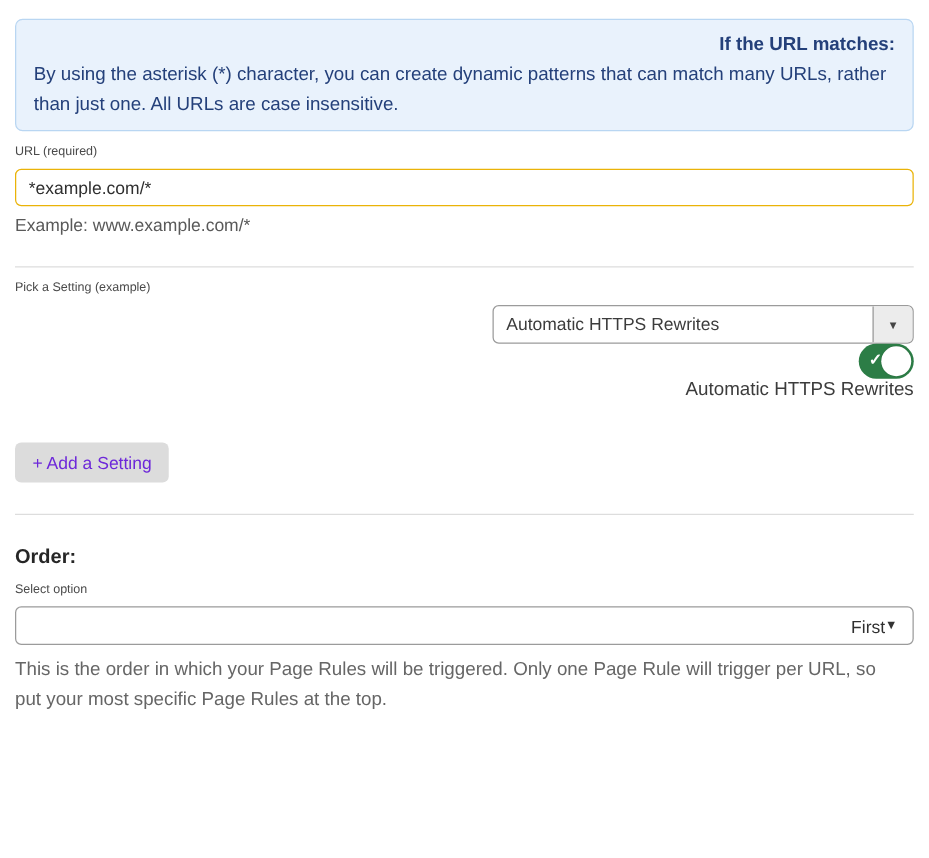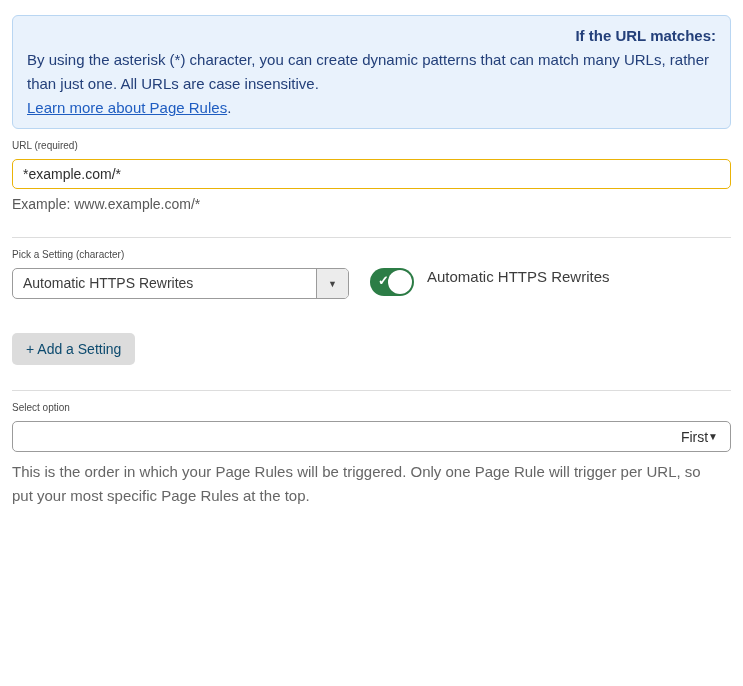--- a/index.html
+++ b/index.html
@@ -73,22 +73,23 @@
 
   .section-heading {
     font-size: 16px;
     font-weight: 700;
     color: #262626;
     margin-top: 25px;
   }
 
   .setting-row {
     display: flex;
-    align-items: flex-start;
+    align-items: flex-end;
     margin-top: 8px;
+    flex-direction: column;
   }
 
   .composite-select {
     display: flex;
     width: 337px;
     height: 31px;
     border: 1px solid #9b9b9b;
     border-radius: 5px;
     overflow: hidden;
     background: #ffffff;
@@ -149,21 +150,21 @@
   }
 
   .add-setting-btn {
     display: inline-block;
     margin-top: 34px;
     background: #dcdcdc;
     border: none;
     border-radius: 5px;
     padding: 8px 14px;
     font-size: 14px;
-    color: #0c4a6e;
+    color: #6d28d9;
     font-family: "Liberation Sans", sans-serif;
     cursor: pointer;
   }
 
   .order-select {
     margin-top: 8px;
     height: 31px;
     border: 1px solid #9b9b9b;
     border-radius: 5px;
     background: #ffffff;
@@ -190,50 +191,50 @@
 </style>
 </head>
 <body>
 
 <div class="container">
 
 
   <div class="info-box">
     <div class="info-heading">If the URL matches:</div>
     <div>By using the asterisk (*) character, you can create dynamic patterns that can match many URLs, rather than just one. All URLs are case insensitive.</div>
-    <div><a class="info-link">Learn more about Page Rules</a><span>.</span></div>
   </div>
 
   <div class="field-label">URL (required)</div>
   <input class="text-input" type="text" value="*example.com/*" style="">
   <div class="hint-text">Example: www.example.com/*</div>
 
   <hr class="divider">
 
 
-  <div class="field-label">Pick a Setting (character)</div>
+  <div class="field-label">Pick a Setting (example)</div>
 
   <div class="setting-row">
     <div class="composite-select">
       <div class="select-value">Automatic HTTPS Rewrites</div>
       <div class="select-arrow-btn">
         <span>▼</span>
       </div>
     </div>
     <div class="toggle">
       <span class="toggle-check">✓</span>
       <span class="toggle-knob"></span>
     </div>
     <div class="toggle-label">Automatic HTTPS Rewrites</div>
   </div>
 
   <button class="add-setting-btn">+ Add a Setting</button>
 
   <hr class="divider">
 
+  <div class="section-heading">Order:</div>
 
   <div class="field-label">Select option</div>
 
   <div class="order-select">
     <span>First</span>
     <span class="select-arrow">▼</span>
   </div>
 
   <div class="description-text">This is the order in which your Page Rules will be triggered. Only one Page Rule will trigger per URL, so put your most specific Page Rules at the top.</div>
 

